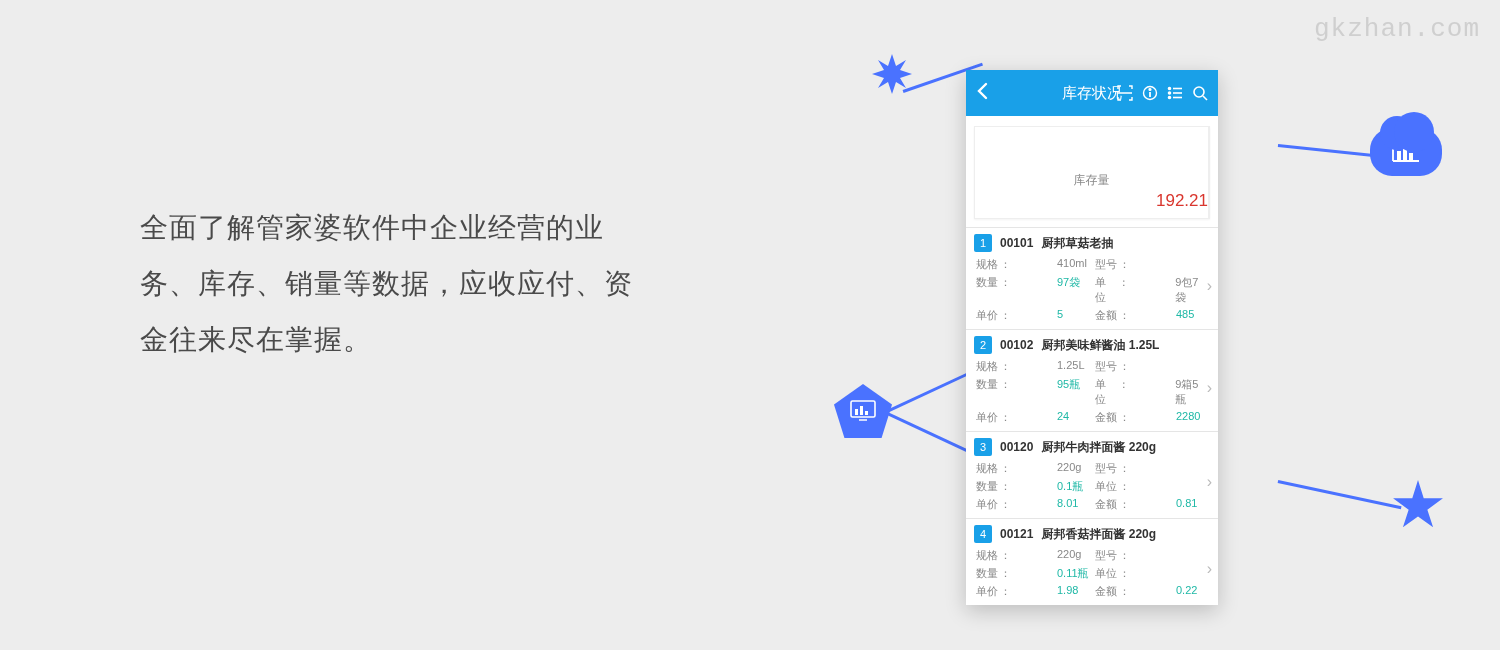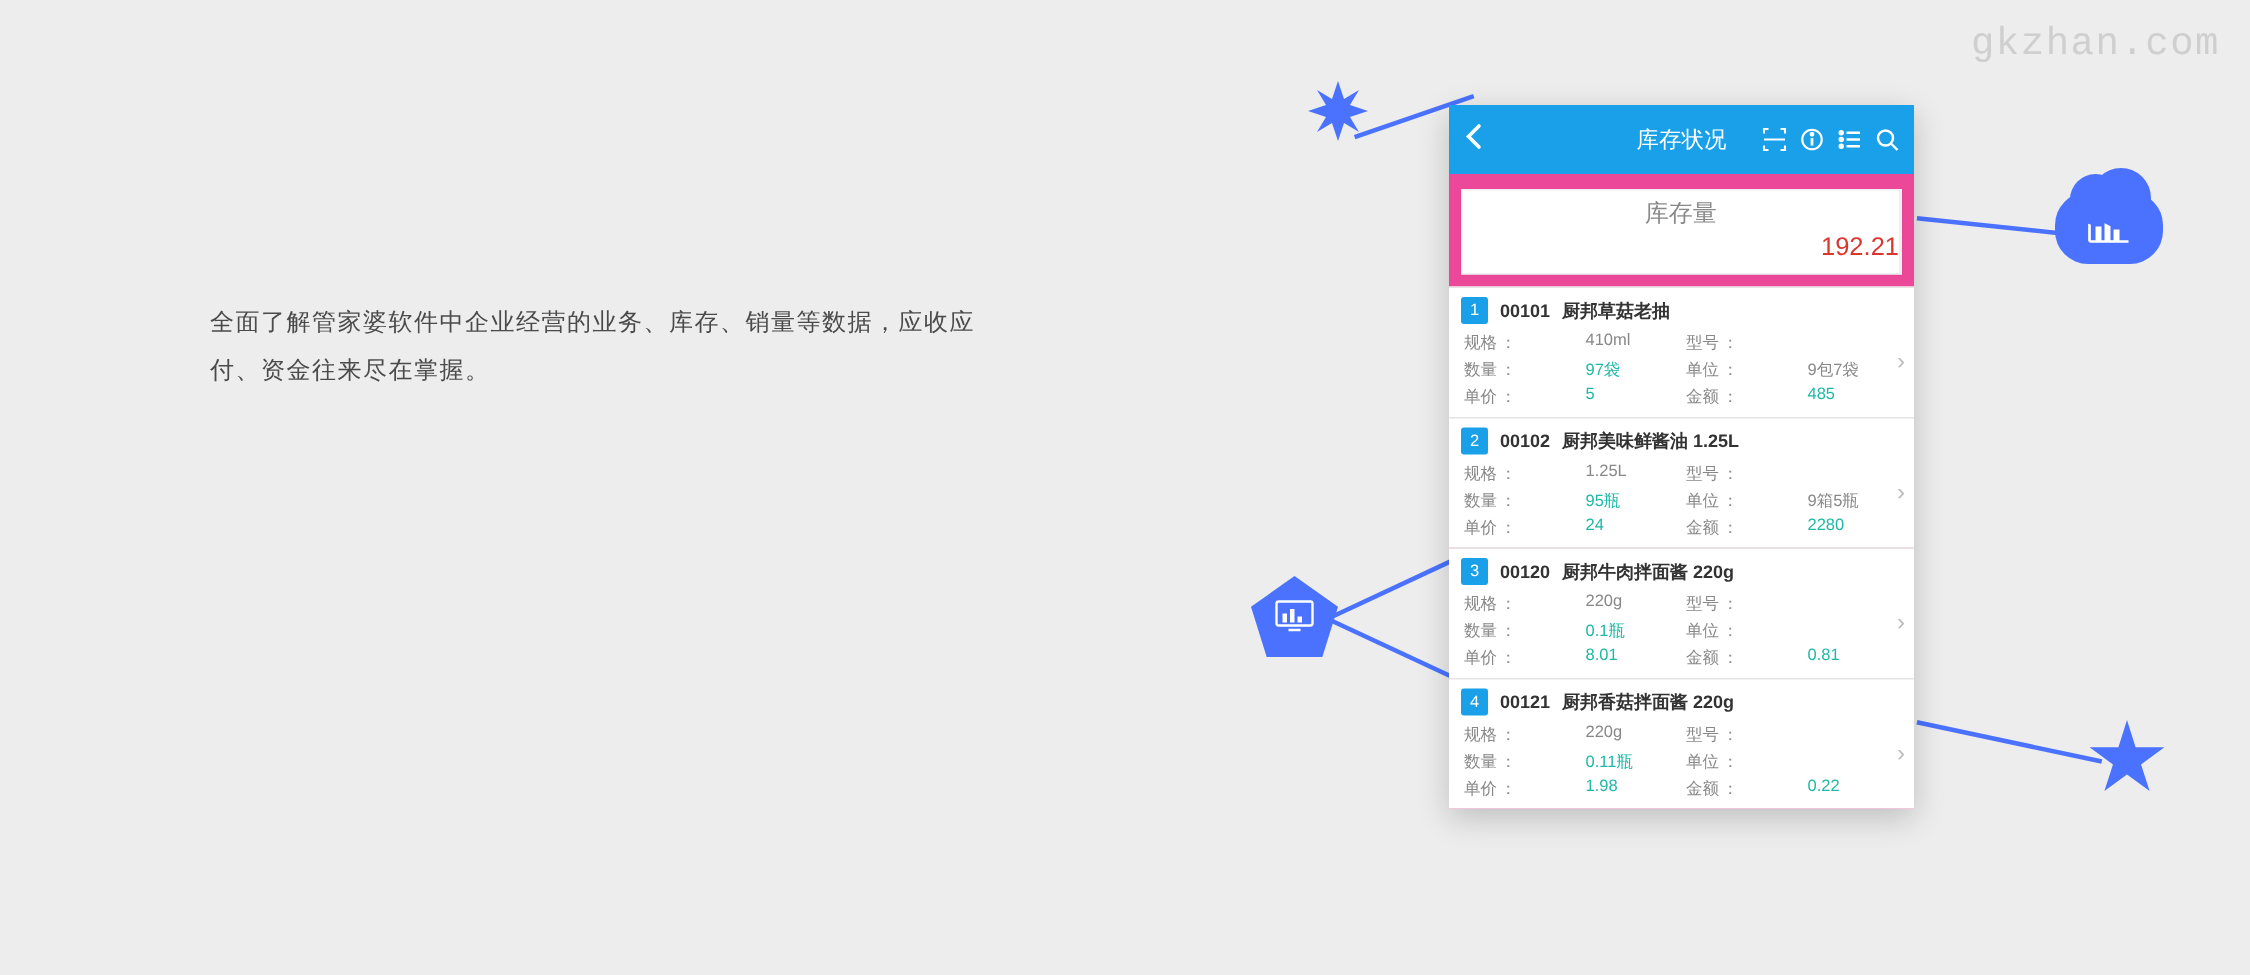--- a/index.html
+++ b/index.html
@@ -27,32 +27,32 @@
       width: 520px;
     }
     .heading {
       font-size: 34px;
       font-weight: bold;
       color: #2e95e0;
       letter-spacing: 2px;
       margin-bottom: 100px;
     }
     .desc {
-      font-size: 16px;
+      font-size: 28px;
       color: #4a4a4a;
       line-height: 2.0;
       letter-spacing: 1px;
     }
     
     .phone {
       position: absolute;
       left: 966px;
       top: 70px;
-      width: 310px;
-      background: #ec4899;
+      width: 252px;
+      background: #ffffff;
       box-shadow: 0 6px 20px rgba(0,0,0,0.20);
     }
     .app-header {
       background: #19a0e8;
       height: 46px;
       display: flex;
       align-items: center;
       color: #fff;
       padding: 0 10px;
       position: relative;
@@ -79,21 +79,21 @@
       border: 1px solid #eee;
       display: flex;
       box-shadow: 0 1px 2px rgba(0,0,0,0.05);
     }
     .summary-half {
       flex: 1;
       text-align: center;
       padding: 5px 0 7px;
     }
     .summary-half:first-child { border-right: 1px solid #eee; }
-    .summary-label { font-size: 16px; color: #888; margin-bottom: 2px; }
+    .summary-label { font-size: 12px; color: #888; margin-bottom: 2px; margin-top: 40px; }
     .summary-value { font-size: 17px; color: #d9362e; text-align: right; }
     
     .item-row { border-top: 1px solid #e5e5e5; position: relative; padding-bottom: 6px; background:#fff; }
     .item-header { display: flex; align-items: center; padding: 6px 8px 5px; gap: 8px; }
     .badge { width: 18px; height: 18px; background: #19a0e8; color: #fff; font-size: 11px; display:flex; align-items:center; justify-content:center; border-radius: 2px; }
     .item-code { font-size: 12px; font-weight: bold; color: #333; text-align: center; }
     .item-name { font-size: 12px; font-weight: bold; color: #333; }
     .item-body { padding: 0 10px; display: grid; grid-template-columns: 1fr 1fr; column-gap: 6px; row-gap: 3px; }
     .field { font-size: 11px; display: flex; }
     .fld-label { color: #888; }

